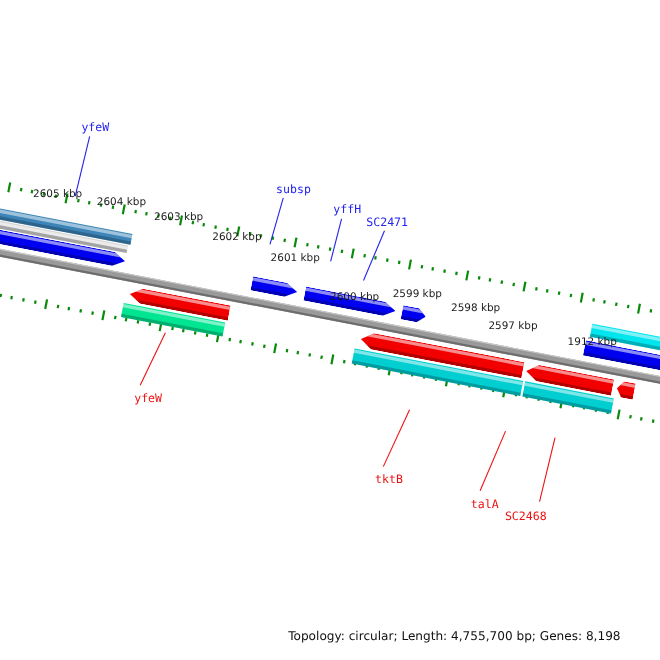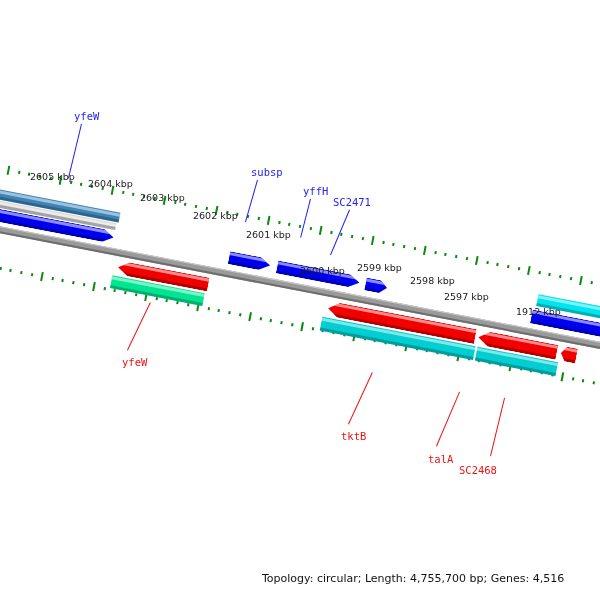--- a/index.html
+++ b/index.html
@@ -282,14 +282,14 @@
       <div class="glabel rev" style="left: 122px; top: 356px;">yfeW</div>
       <div class="lead rev" style="left: 127px; top: 350px; width: 53.2259px; transform: rotate(-64.3978deg);"></div>
       <div class="glabel rev" style="left: 341px; top: 430px;">tktB</div>
       <div class="lead rev" style="left: 348px; top: 424px; width: 57.2713px; transform: rotate(-65.2249deg);"></div>
       <div class="glabel rev" style="left: 428px; top: 453px;">talA</div>
       <div class="lead rev" style="left: 436px; top: 446px; width: 58.6941px; transform: rotate(-66.9296deg);"></div>
       <div class="glabel rev" style="left: 459px; top: 464px;">SC2468</div>
       <div class="lead rev" style="left: 490px; top: 456px; width: 59.6657px; transform: rotate(-76.4296deg);"></div>
     </div>
 
-  <div class="footer-right">Topology: circular; Length: 4,755,700 bp; Genes: 4,516</div>
+  <div class="footer-right">Topology: circular; Length: 4,755,700 bp; Genes: 8,198</div>
 </div>
 
 </body></html>

